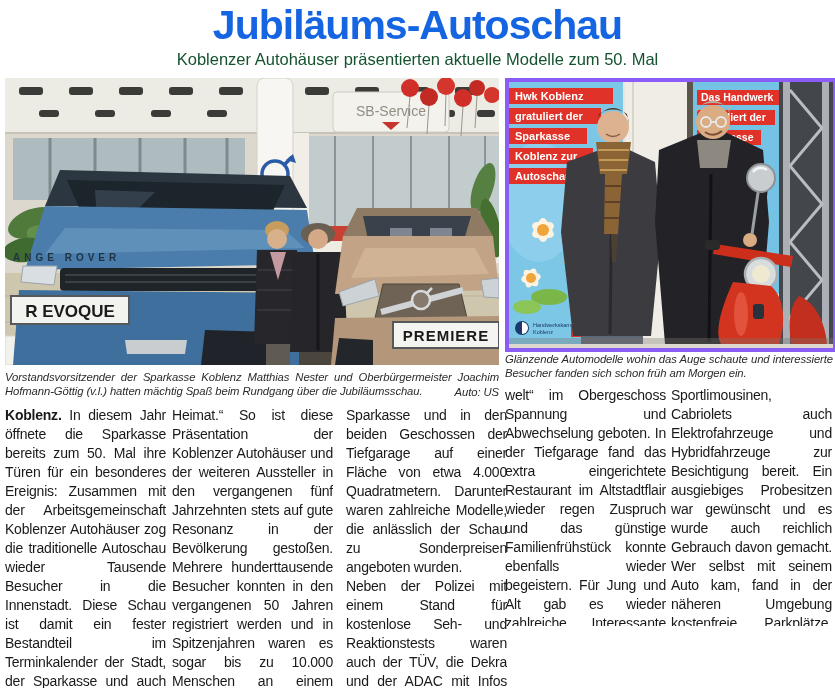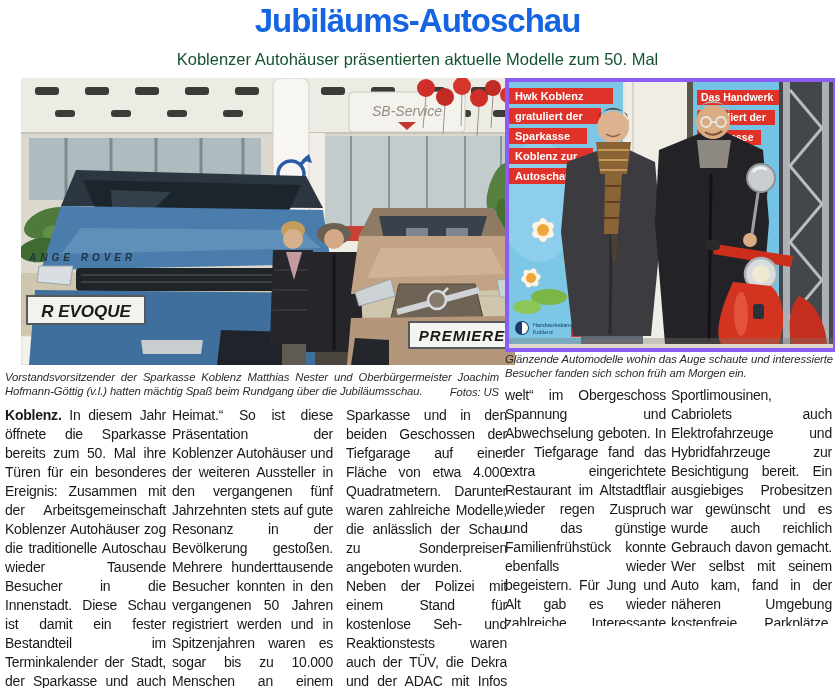--- a/index.html
+++ b/index.html
@@ -1,25 +1,25 @@
 <!DOCTYPE html>
 <html lang="de"><head>
 <meta charset="utf-8">
 <style>
   html,body{margin:0;padding:0;background:#ffffff;}
   #page{position:relative;width:835px;height:688px;overflow:hidden;background:#fff;
         font-family:"Liberation Sans",sans-serif;color:#1b1b1b;}
   
   .title{position:absolute;left:0;top:2px;width:835px;text-align:center;
-         font-size:33px;font-weight:bold;letter-spacing:-1px;}
+         font-size:41px;font-weight:bold;letter-spacing:-1px;}
   .subtitle{position:absolute;left:0;top:50px;width:835px;text-align:center;
             font-size:16.5px;color:#14532d;}
   
   .photo{position:absolute;overflow:hidden;background:#ddd8ce;}
-  #photo-left{left:21px;top:78px;width:494px;height:287px;font-style:italic;}
+  #photo-left{left:5px;top:78px;width:494px;height:287px;}
   #photo-right{left:505px;top:78px;width:324px;height:266px;border:4px solid #8b5cf6;}
   
   .caption{position:absolute;font-style:italic;font-size:11.3px;line-height:14px;
            color:#2b2b2b;text-align:justify;letter-spacing:-0.1px;}
   #caption-left{left:5px;top:370px;width:494px;height:30px;}
   #caption-right{left:505px;top:352px;width:328px;height:30px;}
   .credit{position:absolute;right:0;bottom:1px;font-style:italic;background:#fff;padding-left:6px;}
   
   .col{position:absolute;width:161px;font-size:14px;line-height:19px;
        text-align:justify;letter-spacing:-0.22px;color:#191919;overflow:hidden;}
@@ -351,21 +351,21 @@
         <ellipse cx="232" cy="232" rx="7" ry="22" fill="#e8604a" opacity="0.7"></ellipse>
         <rect x="244" y="222" width="11" height="15" rx="3" fill="#27323a"></rect>
         <path d="M290,214 C306,220 316,240 318,262 L282,262 C279,238 281,224 290,214 Z" fill="#c22f1e"></path>
       </g>
       <rect x="0" y="256" width="324" height="6" fill="#7a766c" opacity="0.35"></rect>
     </svg>
   </div>
 
   <div class="caption" id="caption-left">
     <span>Vorstandsvorsitzender der Sparkasse Koblenz Matthias Nester und Oberbürgermeister Joachim Hofmann-Göttig (v.l.) hatten mächtig Spaß beim Rundgang über die Jubiläumsschau.</span>
-    <span class="credit">Fotos: US</span>
+    <span class="credit">Auto: US</span>
   </div>
   <div class="caption" id="caption-right">
     <span>Glänzende Automodelle wohin das Auge schaute und interessierte Besucher fanden sich schon früh am Morgen ein.</span>
   </div>
 
   <div class="col" id="col1">
     <p><b class="lead">Koblenz.</b><span> In diesem Jahr öffnete die Sparkasse bereits zum 50. Mal ihre Türen für ein besonderes Ereignis: Zusammen mit der Arbeitsgemeinschaft Koblenzer Autohäuser zog die traditionelle Autoschau wieder Tausende Besucher in die Innenstadt. Diese Schau ist damit ein fester Bestandteil im Terminkalender der Stadt, der Sparkasse und auch der Region. „Wir sind an einer starken und positiven Entwicklung unserer Region interessiert“, so der Vorstandsvorsitzende Matthias Nester in seiner Eröffnungsrede „und aus diesem Grund geben wir das, was wir in der Region erwirtschaften wieder in die Region zurück. Mit unserem vielfältigen Engagement bekennen wir uns damit klar und deutlich zu dieser Region und zu unserer</span></p>
   </div>
   <div class="col" id="col2">
     <p>Heimat.“ So ist diese Präsentation der Koblenzer Autohäuser und der weiteren Aussteller in den vergangenen fünf Jahrzehnten stets auf gute Resonanz in der Bevölkerung gestoßen. Mehrere hunderttausende Besucher konnten in den vergangenen 50 Jahren registriert werden und in Spitzenjahren waren es sogar bis zu 10.000 Menschen an einem Wochenende. So ließ es sich auch Oberbürgermeister Joachim Hofmann-Göttig nicht nehmen und besuchte diese Jubiläums-Autoschau. Im Anschluss der Eröffnung ging es für ihn und seine Frau dann auch zu einem gemeinsamen Rundgang über die vielseitige und interessante Ausstellung. So präsentierten sich mehr als 100 Neufahrzeuge der verschiedenen Automarken in der</p>

